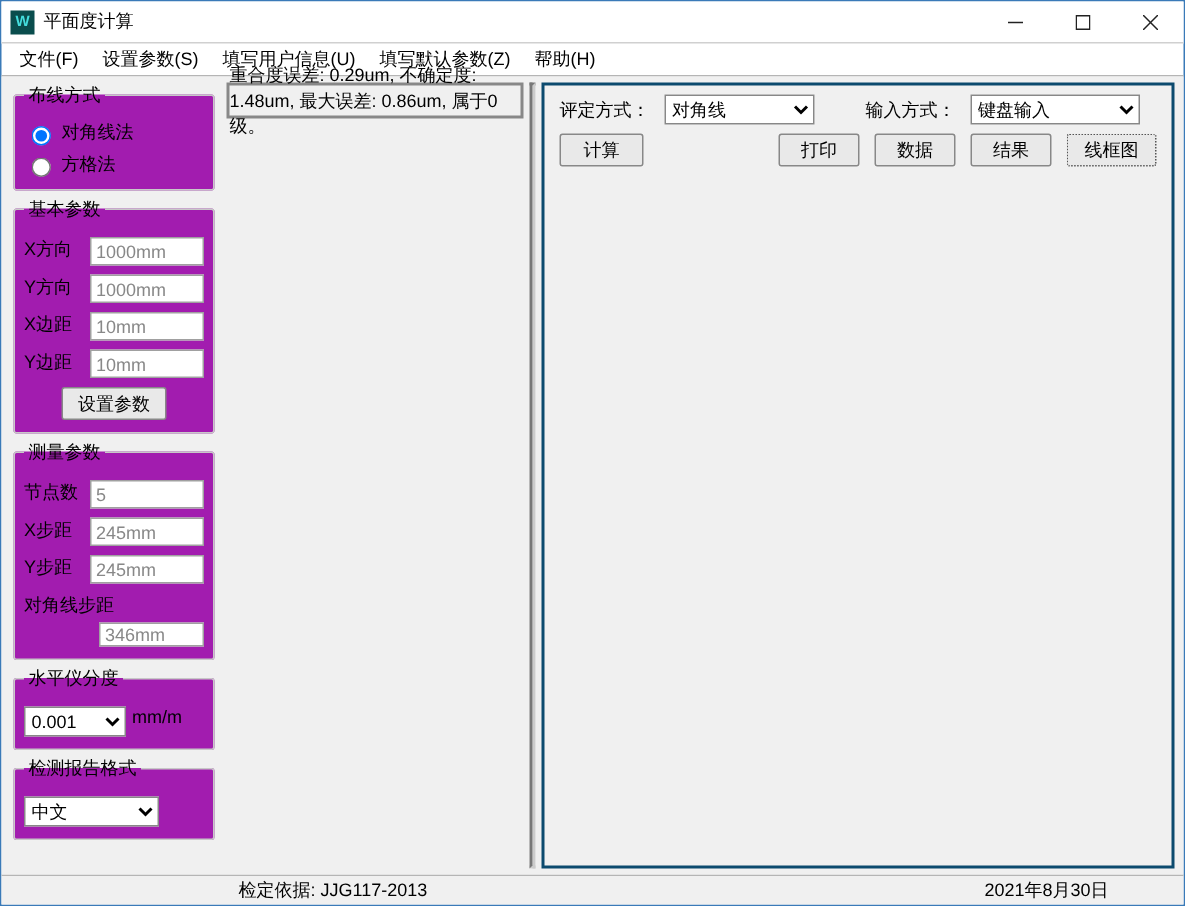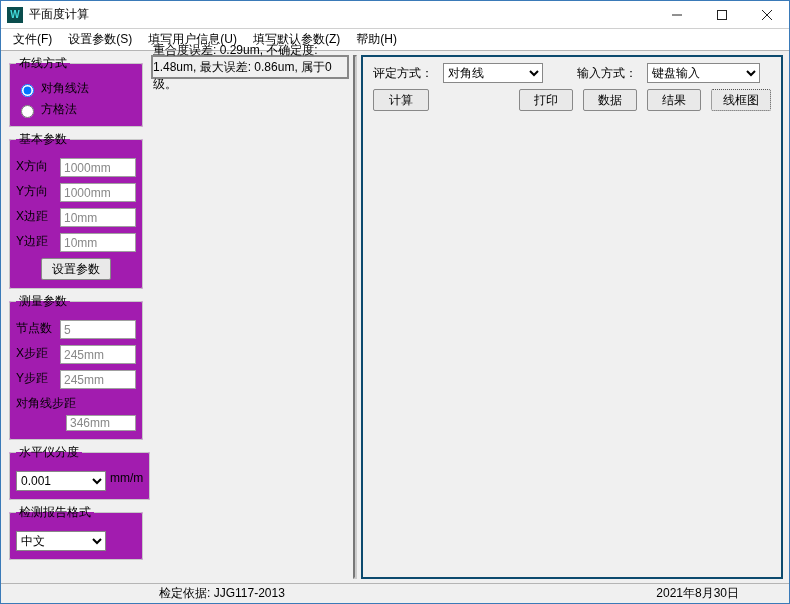--- a/index.html
+++ b/index.html
@@ -177,21 +177,21 @@
           </div>
         <div class="row" style="flex-direction:column; align-items:flex-start; gap:3px">
           <label class="lab" style="width:auto">对角线步距</label>
           <input type="text" style="width: 70px; align-self: flex-end;" value="346mm">
         </div>
       </fieldset>
 
       <fieldset class="group">
         <legend>水平仪分度</legend>
         <div class="row">
-          <select class="sel" style="width:90px">
+          <select class="sel" style="width:68px">
             <option>0.001</option>
           </select>
           <span>mm/m</span>
         </div>
       </fieldset>
 
       <fieldset class="group">
         <legend>检测报告格式</legend>
         <div class="row">
           <select class="sel" style="width:90px">

